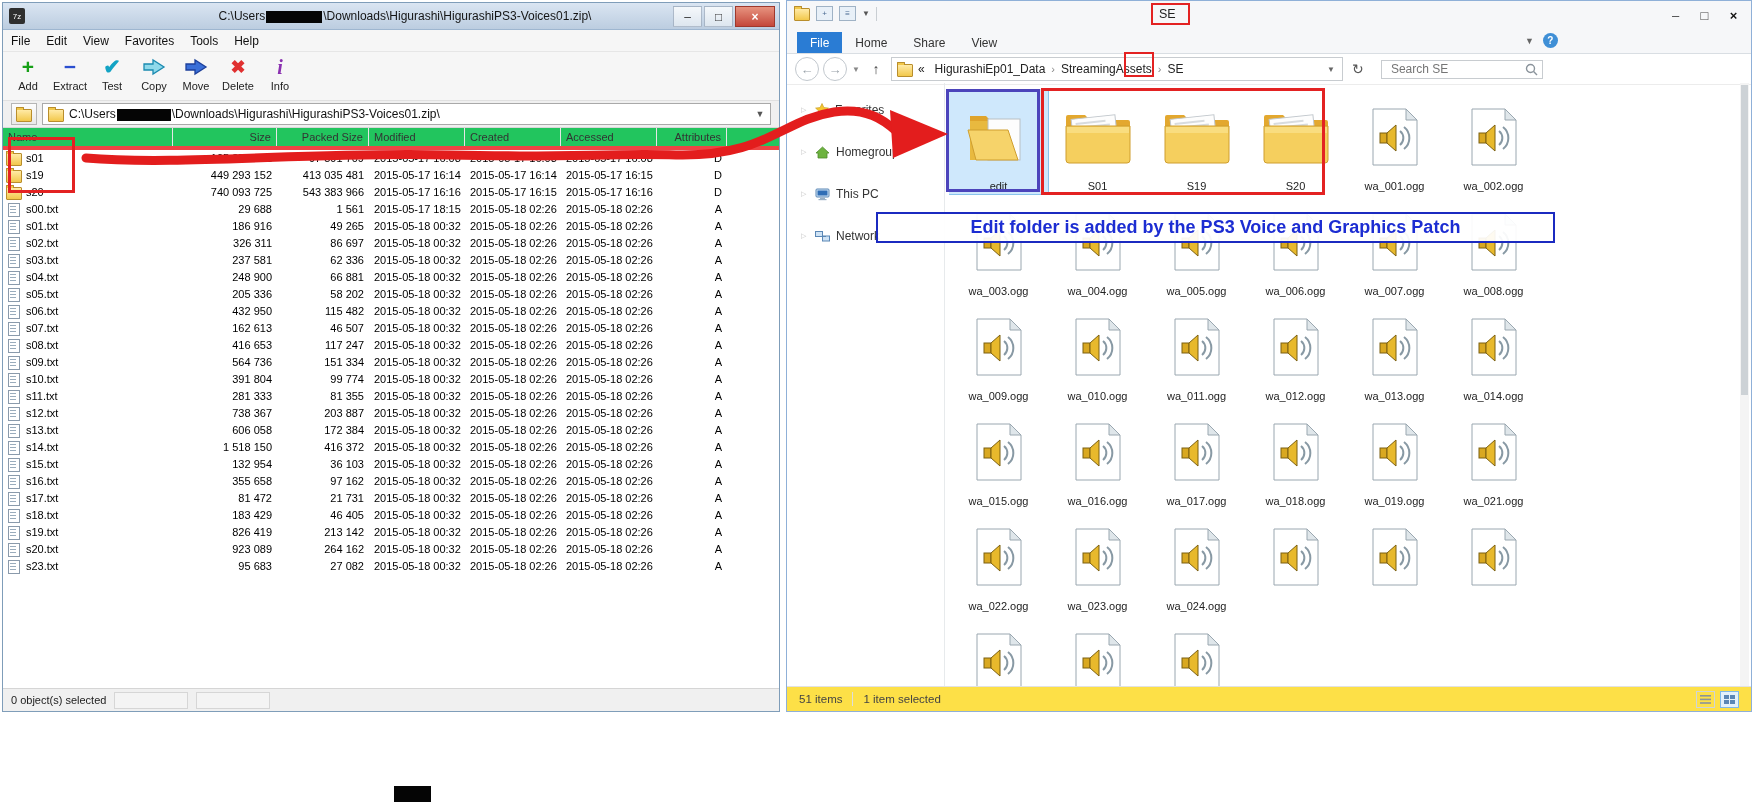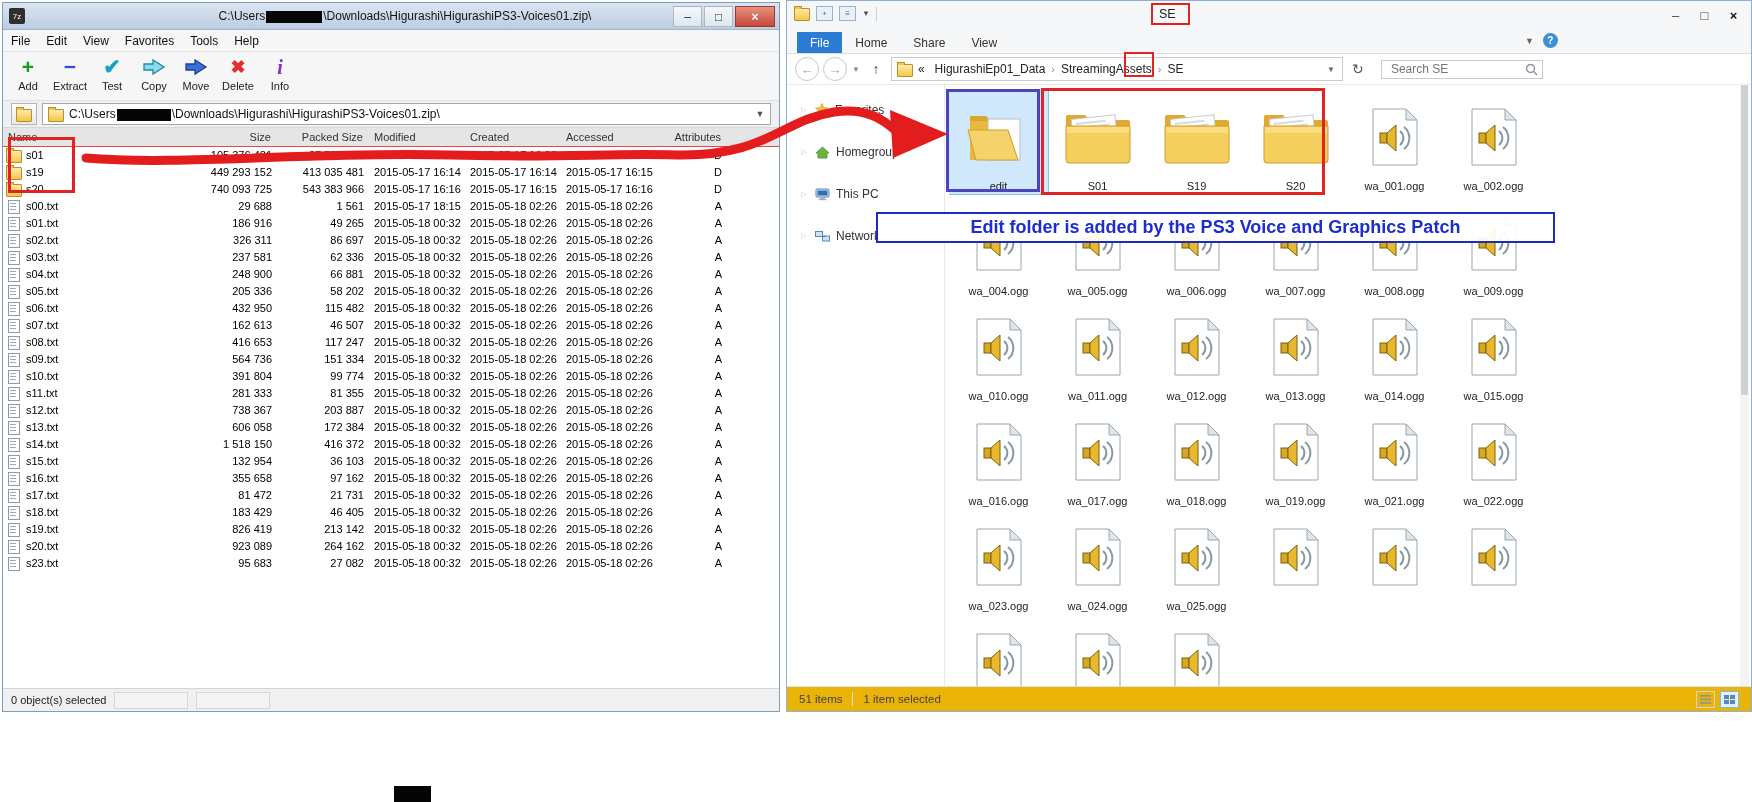--- a/index.html
+++ b/index.html
@@ -38,21 +38,21 @@
   
   .sico{width:14px;height:11px;position:relative;display:inline-block;flex:none}
   .sico.folder{background:linear-gradient(#ffeaa6,#f2c84b);border:1px solid #b98e2c;border-radius:1px;margin-top:2px}
   .sico.folder::before{content:"";position:absolute;top:-3px;left:-1px;width:6px;height:2px;background:#f2c84b;
         border:1px solid #b98e2c;border-bottom:none;border-radius:1px 1px 0 0}
   .sico.file{background:#fff;border:1px solid #8a9aab;width:10px;height:12px;margin:0 2px}
   .sico.file::before{content:"";position:absolute;left:1px;top:2px;width:6px;height:1px;background:#9aacbc;
         box-shadow:0 3px 0 #9aacbc,0 6px 0 #9aacbc}
   .list7z{height:567px;background:#fff;border-top:1px solid #d8d8d8;overflow:hidden;font-size:11px}
   .fhead,.frow{display:grid;grid-template-columns:170px 104px 92px 96px 96px 96px 70px}
-  .fhead{height:18px;background:#e5e5e5;border-bottom:1px solid #ef4444;color:#333}
+  .fhead{height:18px;background:#22c55e;border-bottom:4px solid #ef4444;color:#333}
   .fhead .c{border-right:1px solid #e6e6e6;display:flex;align-items:center;padding:0 5px}
   .fhead .c.num{justify-content:flex-end}
   .frow{height:17px;line-height:17px;color:#000}
   .frow .c{padding:0 5px;white-space:nowrap;overflow:hidden}
   .frow .c.name{display:flex;align-items:center;gap:4px;padding-left:3px}
   .c.num{text-align:right}
   .status7z{position:absolute;left:0;right:0;bottom:0;height:22px;background:#f0f0f0;border-top:1px solid #d5d5d5;
             display:flex;align-items:center;font-size:11px;color:#222;padding:0 8px}
   .sdiv{width:72px;height:15px;border:1px solid #d6d6d6;margin-left:8px;background:#f4f4f4}
   
@@ -97,21 +97,21 @@
   .gridwrap{position:relative;width:600px;margin:6px 0 0 4px;overflow:hidden;height:calc(100% - 6px)}
   .file-grid{display:flex;flex-wrap:wrap;width:596px}
   .tile{width:99px;height:105px;display:flex;flex-direction:column;align-items:center;padding-top:6px;box-sizing:border-box}
   .tile-ico{height:84px;display:flex;align-items:center;justify-content:center}
   .tile-label{font-size:11px;color:#222;height:15px;line-height:15px;white-space:nowrap}
   .tile.selected{background:#cfe8fc;outline:1px solid #8ac4ec}
   .tile .ig{display:none}
   .t-folder .ig.f,.t-folder-open .ig.o,.t-audio .ig.a{display:block}
   .exscroll{position:absolute;right:2px;top:0;bottom:0;width:9px;background:#f4f4f4}
   .exthumb{position:absolute;left:1px;right:1px;top:2px;height:310px;background:#cdd2d6}
-  .exstatus{position:absolute;left:0;right:0;bottom:0;height:24px;border-top:1px solid #e2e2e2;background:#eab308;
+  .exstatus{position:absolute;left:0;right:0;bottom:0;height:24px;border-top:1px solid #e2e2e2;background:#fde047;
             display:flex;align-items:center;font-size:11.5px;color:#444;padding:0 12px}
   .vline{width:1px;height:14px;background:#ddd;margin:0 10px}
   .viewicons{margin-left:auto;display:flex;gap:5px}
   .vico{width:17px;height:15px;border:1px solid #cfd4d8;display:flex;align-items:center;justify-content:center}
   .vico.on{border-color:#7fb8e6;background:#e3f1fb}
   
   .anno{position:absolute;z-index:50;pointer-events:none;box-sizing:border-box}
   .rbox{border:3px solid #e32222}
   .rbox2{border:2px solid #e32222}
   .pbox{border:3px solid #4c44bb}
@@ -708,20 +708,34 @@
         <path d="M34 1 l11 11 h-11 z" fill="#dfe6ea" stroke="#9aa7b0"></path>
         <rect x="8" y="25" width="7" height="10" fill="#d9a821" stroke="#7c6010"></rect>
         <path d="M15 25 l9 -8 v26 l-9 -8 z" fill="#e8b92c" stroke="#7c6010"></path>
         <path d="M28 23 a9 9 0 0 1 0 14" stroke="#8899a4" fill="none" stroke-width="2"></path>
         <path d="M32 19 a14 14 0 0 1 0 22" stroke="#8899a4" fill="none" stroke-width="2"></path>
       </svg>
     </div>
     <div class="tile-label">wa_002.ogg</div>
   </div>
 
+  <div class="tile t-audio">
+    <div class="tile-ico">
+
+      <svg class="ig a" width="46" height="58" viewBox="0 0 46 58">
+        <path d="M1 1 h33 l11 11 v45 H1 z" fill="#ffffff" stroke="#9aa7b0"></path>
+        <path d="M34 1 l11 11 h-11 z" fill="#dfe6ea" stroke="#9aa7b0"></path>
+        <rect x="8" y="25" width="7" height="10" fill="#d9a821" stroke="#7c6010"></rect>
+        <path d="M15 25 l9 -8 v26 l-9 -8 z" fill="#e8b92c" stroke="#7c6010"></path>
+        <path d="M28 23 a9 9 0 0 1 0 14" stroke="#8899a4" fill="none" stroke-width="2"></path>
+        <path d="M32 19 a14 14 0 0 1 0 22" stroke="#8899a4" fill="none" stroke-width="2"></path>
+      </svg>
+    </div>
+    <div class="tile-label">wa_003.ogg</div>
+  </div>
 
   <div class="tile t-audio">
     <div class="tile-ico">
 
       <svg class="ig a" width="46" height="58" viewBox="0 0 46 58">
         <path d="M1 1 h33 l11 11 v45 H1 z" fill="#ffffff" stroke="#9aa7b0"></path>
         <path d="M34 1 l11 11 h-11 z" fill="#dfe6ea" stroke="#9aa7b0"></path>
         <rect x="8" y="25" width="7" height="10" fill="#d9a821" stroke="#7c6010"></rect>
         <path d="M15 25 l9 -8 v26 l-9 -8 z" fill="#e8b92c" stroke="#7c6010"></path>
         <path d="M28 23 a9 9 0 0 1 0 14" stroke="#8899a4" fill="none" stroke-width="2"></path>
@@ -1010,34 +1024,20 @@
         <path d="M34 1 l11 11 h-11 z" fill="#dfe6ea" stroke="#9aa7b0"></path>
         <rect x="8" y="25" width="7" height="10" fill="#d9a821" stroke="#7c6010"></rect>
         <path d="M15 25 l9 -8 v26 l-9 -8 z" fill="#e8b92c" stroke="#7c6010"></path>
         <path d="M28 23 a9 9 0 0 1 0 14" stroke="#8899a4" fill="none" stroke-width="2"></path>
         <path d="M32 19 a14 14 0 0 1 0 22" stroke="#8899a4" fill="none" stroke-width="2"></path>
       </svg>
     </div>
     <div class="tile-label">wa_024.ogg</div>
   </div>
 
-  <div class="tile t-audio">
-    <div class="tile-ico">
-
-      <svg class="ig a" width="46" height="58" viewBox="0 0 46 58">
-        <path d="M1 1 h33 l11 11 v45 H1 z" fill="#ffffff" stroke="#9aa7b0"></path>
-        <path d="M34 1 l11 11 h-11 z" fill="#dfe6ea" stroke="#9aa7b0"></path>
-        <rect x="8" y="25" width="7" height="10" fill="#d9a821" stroke="#7c6010"></rect>
-        <path d="M15 25 l9 -8 v26 l-9 -8 z" fill="#e8b92c" stroke="#7c6010"></path>
-        <path d="M28 23 a9 9 0 0 1 0 14" stroke="#8899a4" fill="none" stroke-width="2"></path>
-        <path d="M32 19 a14 14 0 0 1 0 22" stroke="#8899a4" fill="none" stroke-width="2"></path>
-      </svg>
-    </div>
-    <div class="tile-label">wa_025.ogg</div>
-  </div>
 
 
   <div class="tile t-audio">
     <div class="tile-ico">
 
       <svg class="ig a" width="46" height="58" viewBox="0 0 46 58">
         <path d="M1 1 h33 l11 11 v45 H1 z" fill="#ffffff" stroke="#9aa7b0"></path>
         <path d="M34 1 l11 11 h-11 z" fill="#dfe6ea" stroke="#9aa7b0"></path>
         <rect x="8" y="25" width="7" height="10" fill="#d9a821" stroke="#7c6010"></rect>
         <path d="M15 25 l9 -8 v26 l-9 -8 z" fill="#e8b92c" stroke="#7c6010"></path>

